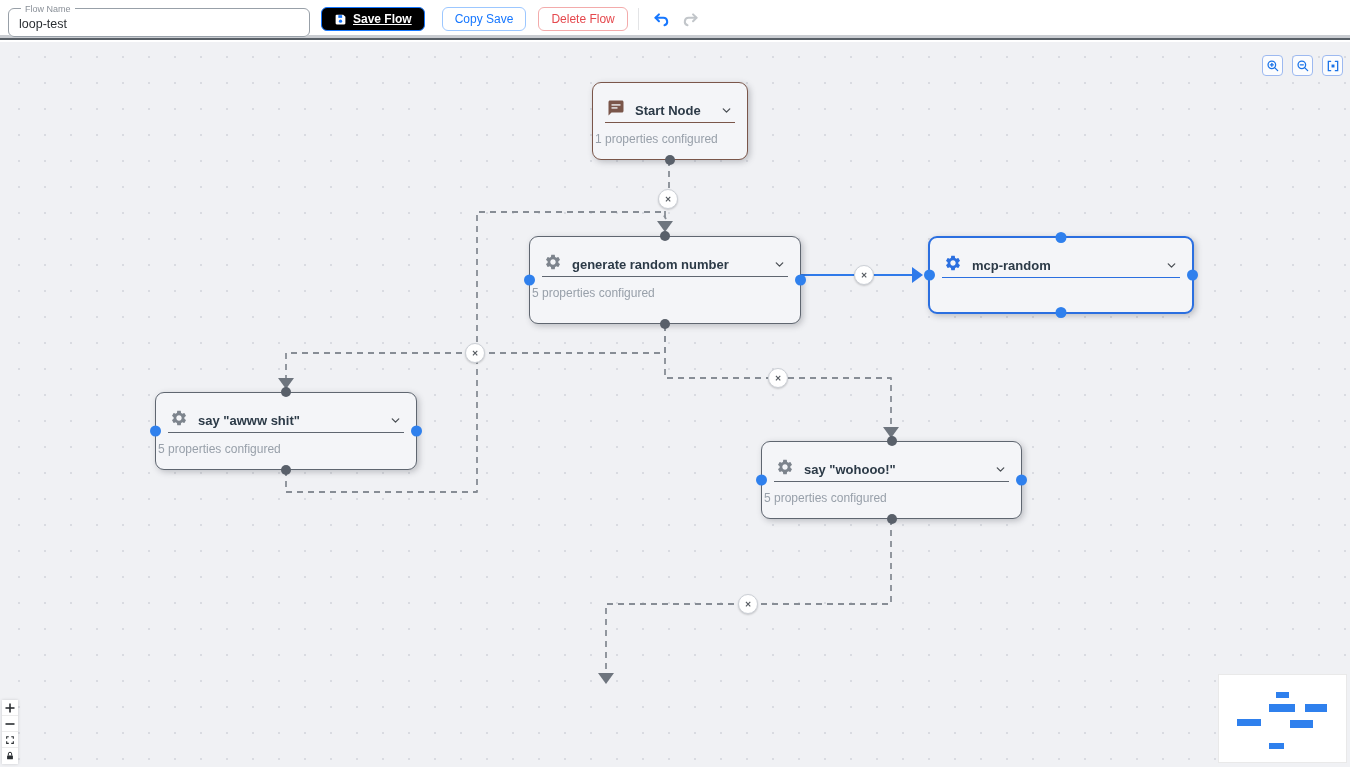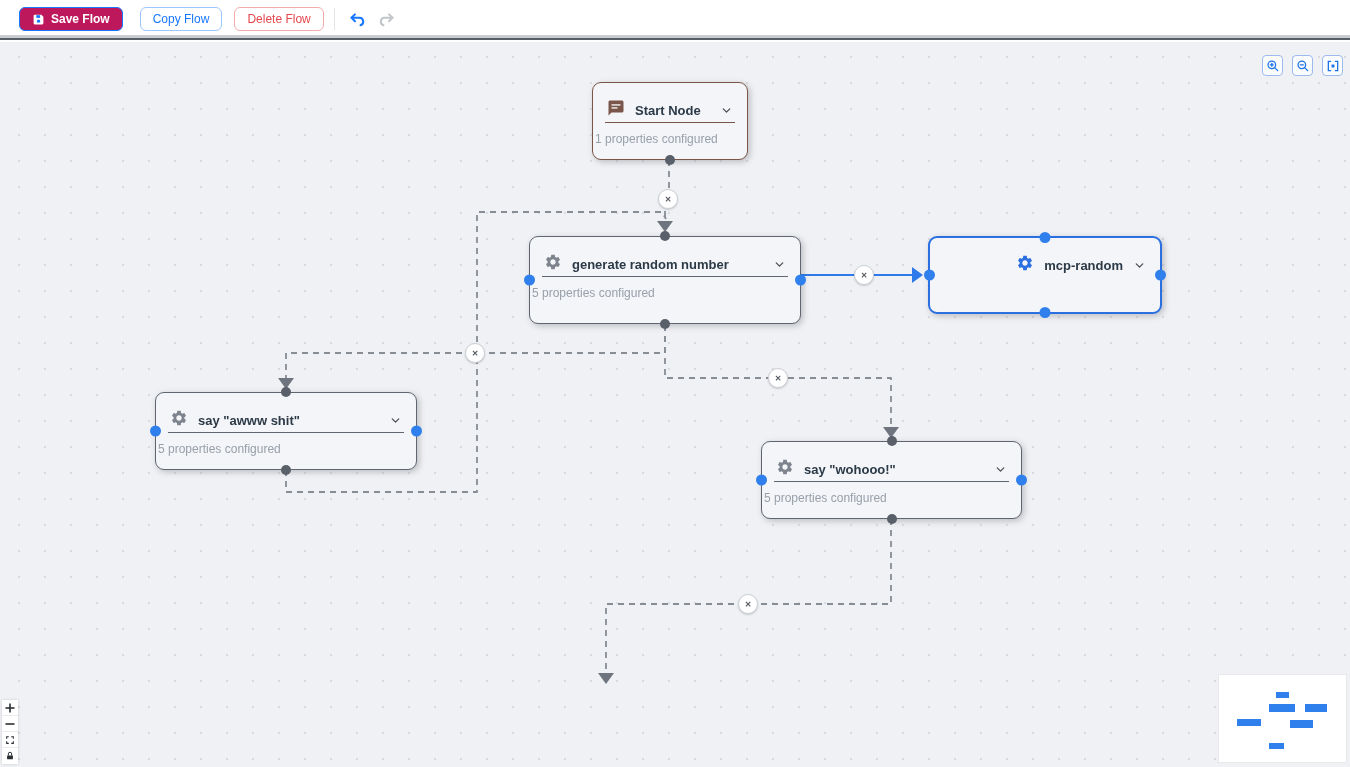--- a/index.html
+++ b/index.html
@@ -5,21 +5,21 @@
   * { box-sizing: border-box; margin: 0; padding: 0; }
   html,body { width:1350px; height:767px; overflow:hidden; font-family:"Liberation Sans", sans-serif; background:#fff; }
   .app { position:relative; width:1350px; height:767px; }
 
   
   .toolbar { position:relative; height:40px; background:#fff; display:flex; align-items:center; padding:0 8px; border-bottom:2px solid #585f66; box-shadow:inset 0 -3px 0 #c9ccd1; }
   .flow-name-field { width:302px; border:1px solid #98a0a8; border-radius:6px; padding:0 10px 3px; margin-top:2px; background:#fff; }
   .flow-name-field legend { font-size:9px; color:#8a9098; padding:0 4px; margin-left:2px; }
   .flow-name-field input { width:100%; border:none; outline:none; background:none; font-size:12.5px; color:#2b2f33; font-family:inherit; padding:0 0 2px 0; }
   .tb-btn { display:inline-flex; align-items:center; gap:6px; height:24px; padding:0 12px; border-radius:6px; font-size:12px; font-weight:600; font-family:inherit; cursor:pointer; }
-  .btn-save { background:#be185d; border:1px solid #1677ff; color:#fff; margin-left:11px; }
+  .btn-save { background:#000000; border:1px solid #1677ff; color:#fff; margin-left:11px;text-decoration:underline; }
   .btn-copy { background:#fff; border:1px solid #9cc7ff; color:#1677ff; margin-left:17px; font-weight:400; }
   .btn-delete { background:#fff; border:1px solid #f3abab; color:#e5484d; margin-left:12px; font-weight:400; }
   .tb-sep { width:1px; height:22px; background:#e3e4e6; margin:0 12px 0 10px; }
   .icon-btn { background:none; border:none; padding:2px; cursor:pointer; display:inline-flex; }
   .icon-btn + .icon-btn { margin-left:8px; }
 
   
   .canvas { position:absolute; left:0; top:42px; width:1350px; height:725px;
     background-color:#f0f1f4;
     background-image:radial-gradient(#d9dbe1 1px, transparent 1.2px);
@@ -63,30 +63,34 @@
   .minimap { position:absolute; right:3px; bottom:4px; width:129px; height:89px; background:#fff;
     border:1px solid #e9e9e9; z-index:6; }
   .mm-node { position:absolute; background:#2f80ed; }
 </style>
 </head>
 <body>
 
 <div class="app">
 
   <header class="toolbar">
+    <fieldset class="flow-name-field">
+      <legend>Flow Name</legend>
+      <input type="text" value="loop-test" style="">
+    </fieldset>
     <button class="tb-btn btn-save">
       <svg width="13" height="13" viewBox="0 0 24 24">
           <path fill="#fff" d="M17 3H5a2 2 0 0 0-2 2v14a2 2 0 0 0 2 2h14a2 2 0 0 0 2-2V7l-4-4z"></path>
           <rect x="8" y="4" width="7" height="5" fill="#1677ff"></rect>
           <circle cx="12" cy="15" r="3" fill="#1677ff"></circle>
         </svg>
       <span>Save Flow</span>
     </button>
     <button class="tb-btn btn-copy">
-      <span>Copy Flow</span>
+      <span>Copy Save</span>
     </button>
     <button class="tb-btn btn-delete">
       <span>Delete Flow</span>
     </button>
     <div class="tb-sep"></div>
     <button class="icon-btn">
       <svg width="17" height="15" viewBox="0 0 20 16" fill="none" stroke="#1677ff" stroke-width="2.4" stroke-linecap="round" stroke-linejoin="round">
           <path d="M7 2 3 6l4 4"></path>
           <path d="M3 6h9a4.5 4.5 0 0 1 1.5 8.8"></path>
         </svg>
@@ -205,21 +209,21 @@
             </svg>
       </button>
     </div>
     <div class="node-divider"></div>
     <div class="node-sub">5 properties configured</div>
   <span class="handle h-top c-gray"></span>
         <span class="handle h-bottom c-gray"></span>
         <span class="handle h-left c-blue"></span>
         <span class="handle h-right c-blue"></span>
       </div>
-      <div class="flow-node theme-blue" style="left: 928px; top: 194px; width: 234px; height: 78px; align-items: flex-end;">
+      <div class="flow-node theme-blue" style="left: 928px; top: 194px; width: 266px; height: 78px;">
     <div class="node-head">
       <span class="node-icon"><svg width="18" height="18" viewBox="0 0 24 24" style="color: rgb(43, 111, 224);">
               <path fill="currentColor" d="M19.14 12.94c.04-.3.06-.61.06-.94 0-.32-.02-.64-.07-.94l2.03-1.58c.18-.14.23-.41.12-.61l-1.92-3.32c-.12-.22-.37-.29-.59-.22l-2.39.96c-.5-.38-1.03-.7-1.62-.94l-.36-2.54c-.04-.24-.24-.41-.48-.41h-3.84c-.24 0-.43.17-.47.41l-.36 2.54c-.59.24-1.13.57-1.62.94l-2.39-.96c-.22-.08-.47 0-.59.22L2.74 8.87c-.12.21-.08.47.12.61l2.03 1.58c-.05.3-.09.63-.09.94s.02.64.07.94l-2.03 1.58c-.18.14-.23.41-.12.61l1.92 3.32c.12.22.37.29.59.22l2.39-.96c.5.38 1.03.7 1.62.94l.36 2.54c.05.24.24.41.48.41h3.84c.24 0 .44-.17.47-.41l.36-2.54c.59-.24 1.13-.56 1.62-.94l2.39.96c.22.08.47 0 .59-.22l1.92-3.32c.12-.22.07-.47-.12-.61l-2.01-1.58zM12 15.6c-1.98 0-3.6-1.62-3.6-3.6s1.62-3.6 3.6-3.6 3.6 1.62 3.6 3.6-1.62 3.6-3.6 3.6z"></path>
             </svg></span>
       <span class="node-title">mcp-random</span>
       <button class="node-chevron">
         <svg width="13" height="13" viewBox="0 0 24 24" fill="none" stroke="#4a4f55" stroke-width="2.4" stroke-linecap="round" stroke-linejoin="round">
               <polyline points="6 9 12 15 18 9"></polyline>
             </svg>
       </button>

